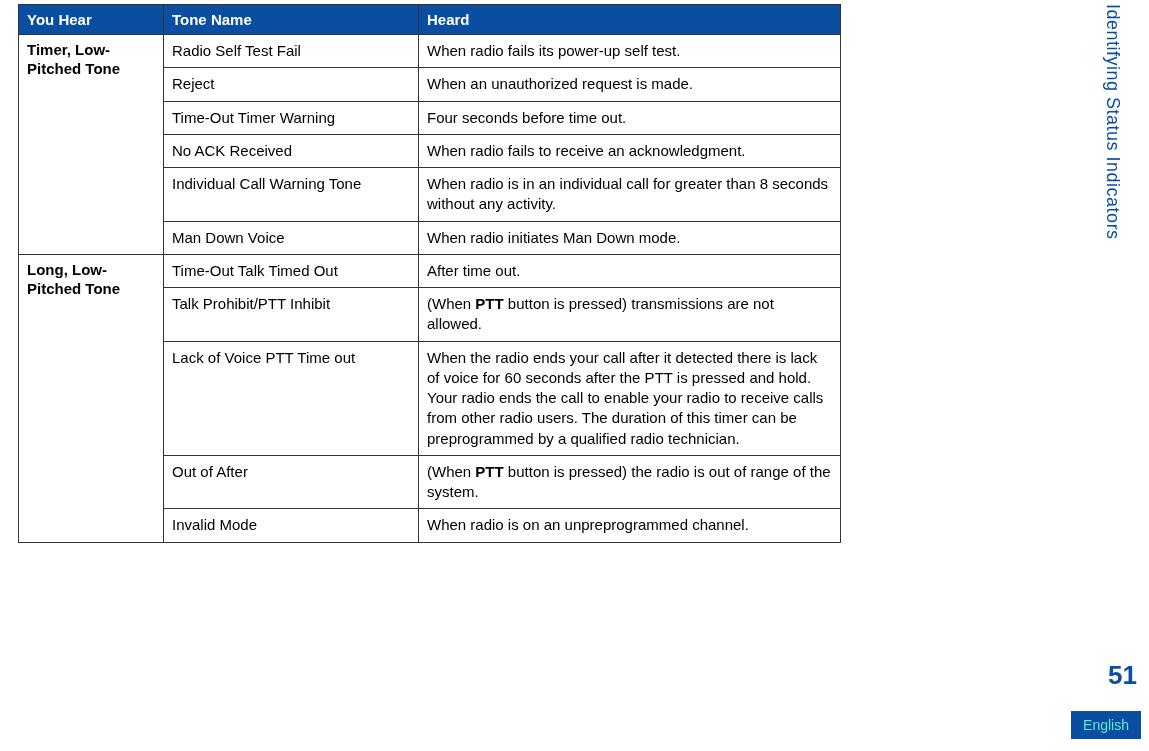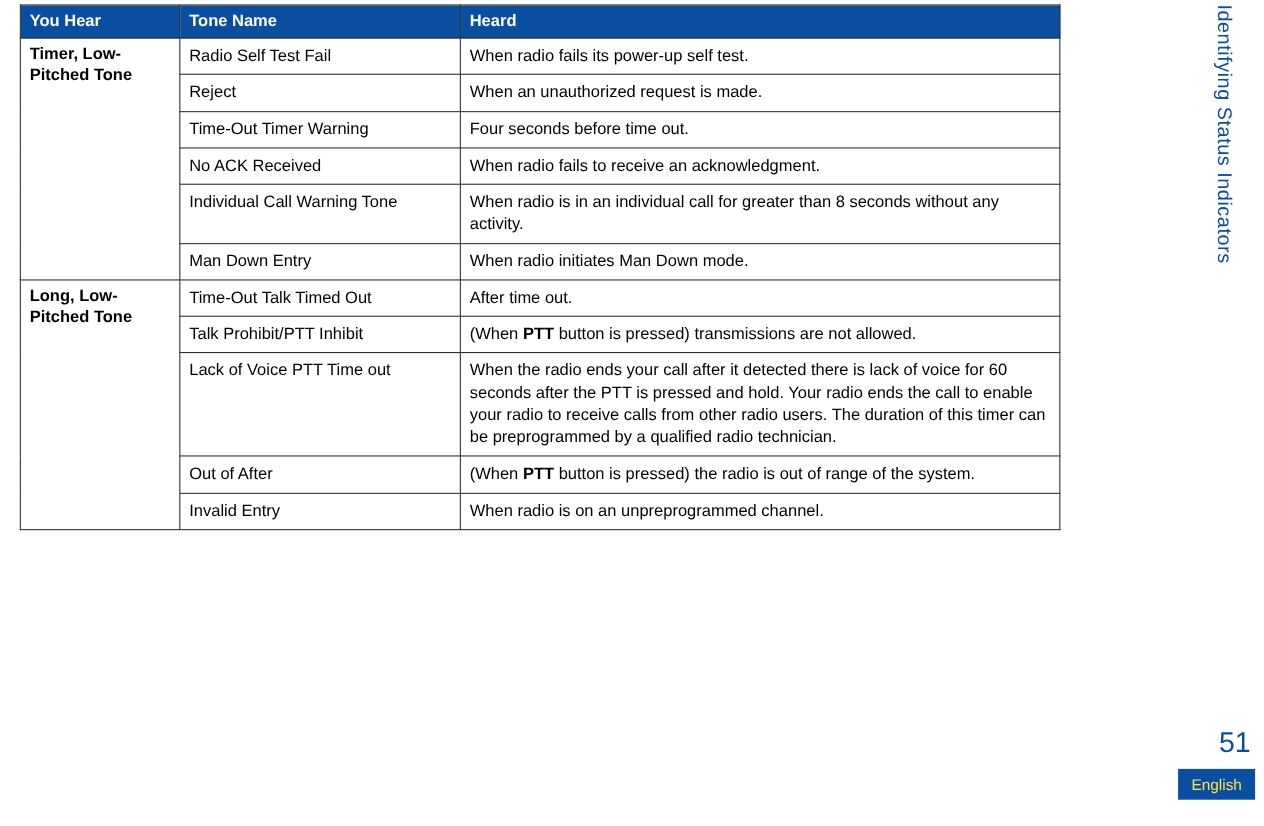--- a/index.html
+++ b/index.html
@@ -18,21 +18,21 @@
     box-sizing: border-box;
     padding: 4px 8px 8px 18px;
   }
   .content-area {
     display: flex;
     flex-direction: row;
     align-items: flex-start;
   }
   table.tones {
     border-collapse: collapse;
-    width: 946px;
+    width: 823px;
     table-layout: fixed;
   }
   table.tones th, table.tones td {
     border: 1px solid #333;
     padding: 6px 8px;
     vertical-align: top;
     text-align: left;
   }
   table.tones thead th {
     background: #0a4ea2;
@@ -80,30 +80,30 @@
     font-size: 18px;
     font-weight: 400;
     letter-spacing: 0.5px;
   }
   
   .pagenum {
     position: absolute;
     right: 12px;
     bottom: 60px;
     font-size: 26px;
-    font-weight: normal;
+    font-weight: bold;
     color: #0a4ea2;
   }
   
   .langbar {
     position: absolute;
     right: 8px;
-    bottom: 24px;
+    bottom: 12px;
     background: #0a4ea2;
-    color: #fde047;
+    color: #5eead4;
     padding: 6px 12px;
     font-size: 14px;
   }
 </style>
 </head>
 <body>
 
 <div class="page">
   <div class="content-area">
     <table class="tones">
@@ -136,42 +136,42 @@
           </tr>
           <tr>
             <td class="tonename-cell">No ACK Received</td>
             <td class="heard-cell">When radio fails to receive an acknowledgment.</td>
           </tr>
           <tr>
             <td class="tonename-cell">Individual Call Warning Tone</td>
             <td class="heard-cell">When radio is in an individual call for greater than 8 seconds without any activity.</td>
           </tr>
           <tr>
-            <td class="tonename-cell">Man Down Entry</td>
+            <td class="tonename-cell">Man Down Voice</td>
             <td class="heard-cell">When radio initiates Man Down mode.</td>
           </tr>
           <tr>
             <td class="youhear-cell" rowspan="5">Long, Low-Pitched Tone</td>
             <td class="tonename-cell">Time-Out Talk Timed Out</td>
             <td class="heard-cell">After time out.</td>
           </tr>
           <tr>
             <td class="tonename-cell">Talk Prohibit/PTT Inhibit</td>
             <td class="heard-cell">(When <b>PTT</b> button is pressed) transmissions are not allowed.</td>
           </tr>
           <tr>
             <td class="tonename-cell">Lack of Voice PTT Time out</td>
             <td class="heard-cell">When the radio ends your call after it detected there is lack of voice for 60 seconds after the PTT is pressed and hold. Your radio ends the call to enable your radio to receive calls from other radio users. The duration of this timer can be preprogrammed by a qualified radio technician.</td>
           </tr>
           <tr>
             <td class="tonename-cell">Out of After</td>
             <td class="heard-cell">(When <b>PTT</b> button is pressed) the radio is out of range of the system.</td>
           </tr>
           <tr>
-            <td class="tonename-cell">Invalid Entry</td>
+            <td class="tonename-cell">Invalid Mode</td>
             <td class="heard-cell">When radio is on an unpreprogrammed channel.</td>
           </tr>
         </tbody>
     </table>
   </div>
 
   <div class="sidebar">
     <div class="vtext">Identifying Status Indicators</div>
   </div>
 

